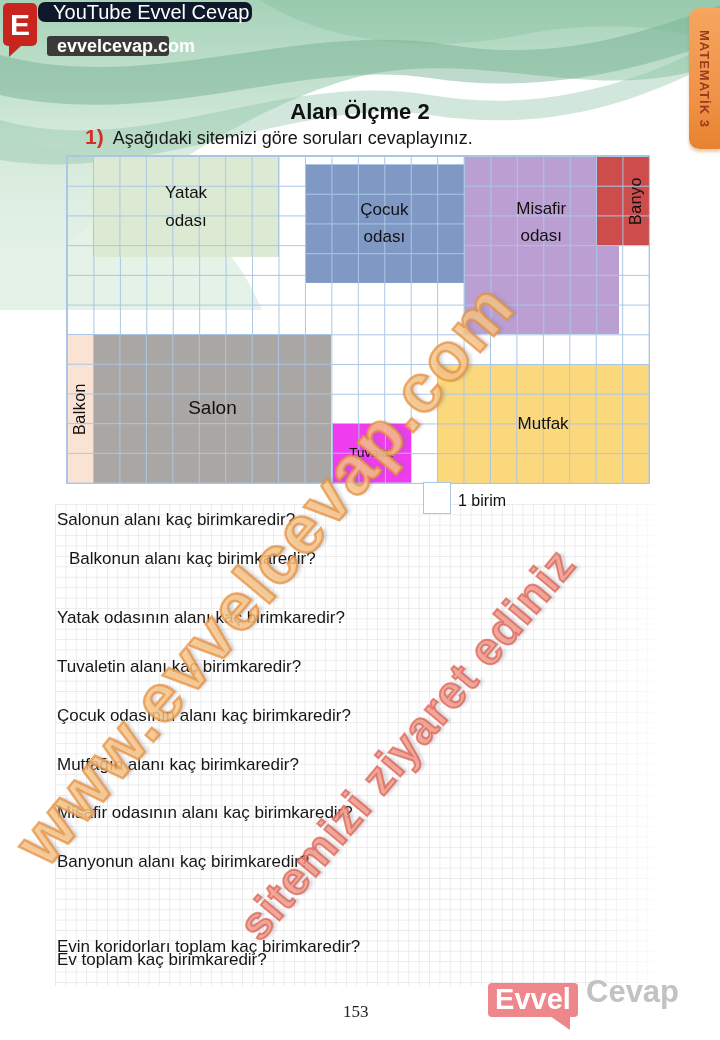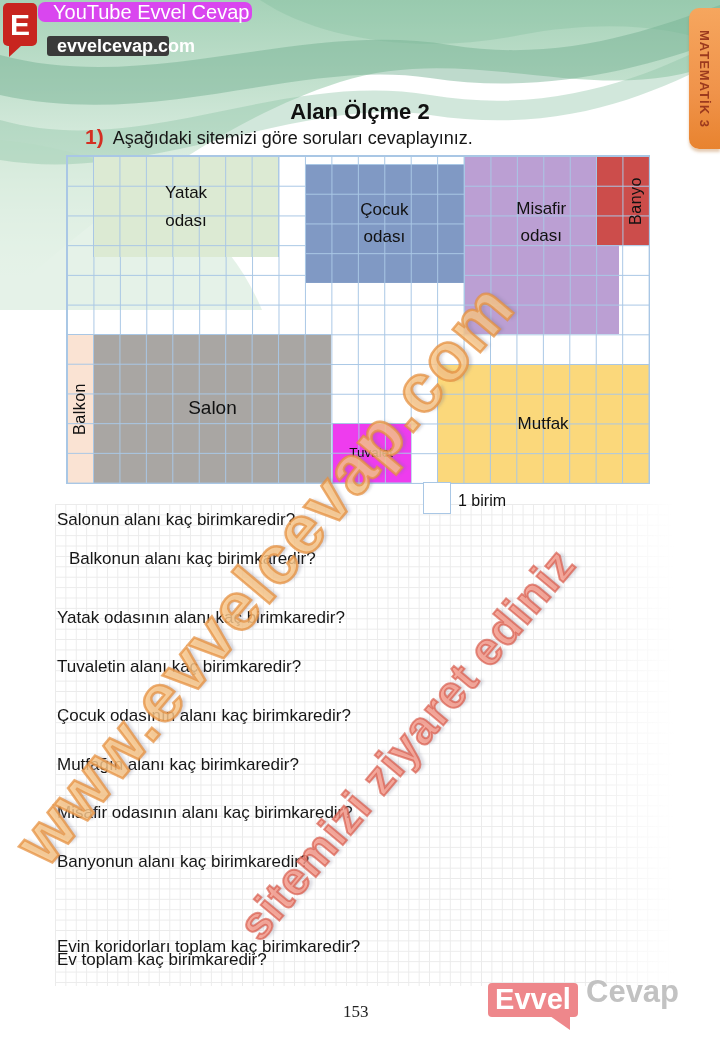--- a/index.html
+++ b/index.html
@@ -11,21 +11,21 @@
 
   
   .waves { left:0; top:0; width:720px; height:310px; z-index:0; }
 
   
   .e-logo { left:3px; top:3px; width:34px; height:43px; background:#c8251f;
     border-radius:5px; color:#fff; font-size:30px; font-weight:bold;
     display:flex; align-items:center; justify-content:center; z-index:6; }
   .e-logo::after { content:""; position:absolute; left:6px; bottom:-11px;
     width:0; height:0; border-top:12px solid #c8251f; border-right:13px solid transparent; }
-  .yt-bar { left:38px; top:2px; width:214px; height:20px; background:#d946ef;
+  .yt-bar { left:38px; top:2px; width:214px; height:20px; background:#0f172a;
     border-radius:7px; display:flex; align-items:center; padding-left:15px;
     color:#fff; font-size:20px; z-index:6; box-sizing:border-box; }
   .site-bar { left:47px; top:36px; width:122px; height:20px; background:#3a3a3a;
     border-radius:3px; display:flex; align-items:center; padding-left:10px;
     color:#fff; font-size:18px; font-weight:bold; z-index:6; box-sizing:border-box; }
   .math-tab { left:689px; top:8px; width:31px; height:141px;
     background:linear-gradient(180deg,#f6a65e 0%,#f0934a 60%,#e8832f 100%);
     border-radius:10px 0 0 10px; display:flex; align-items:center; justify-content:center;
     z-index:6; box-shadow:0 3px 3px rgba(180,110,40,.35); }
   .math-tab span { writing-mode:vertical-rl; font-weight:bold; font-size:13px;

